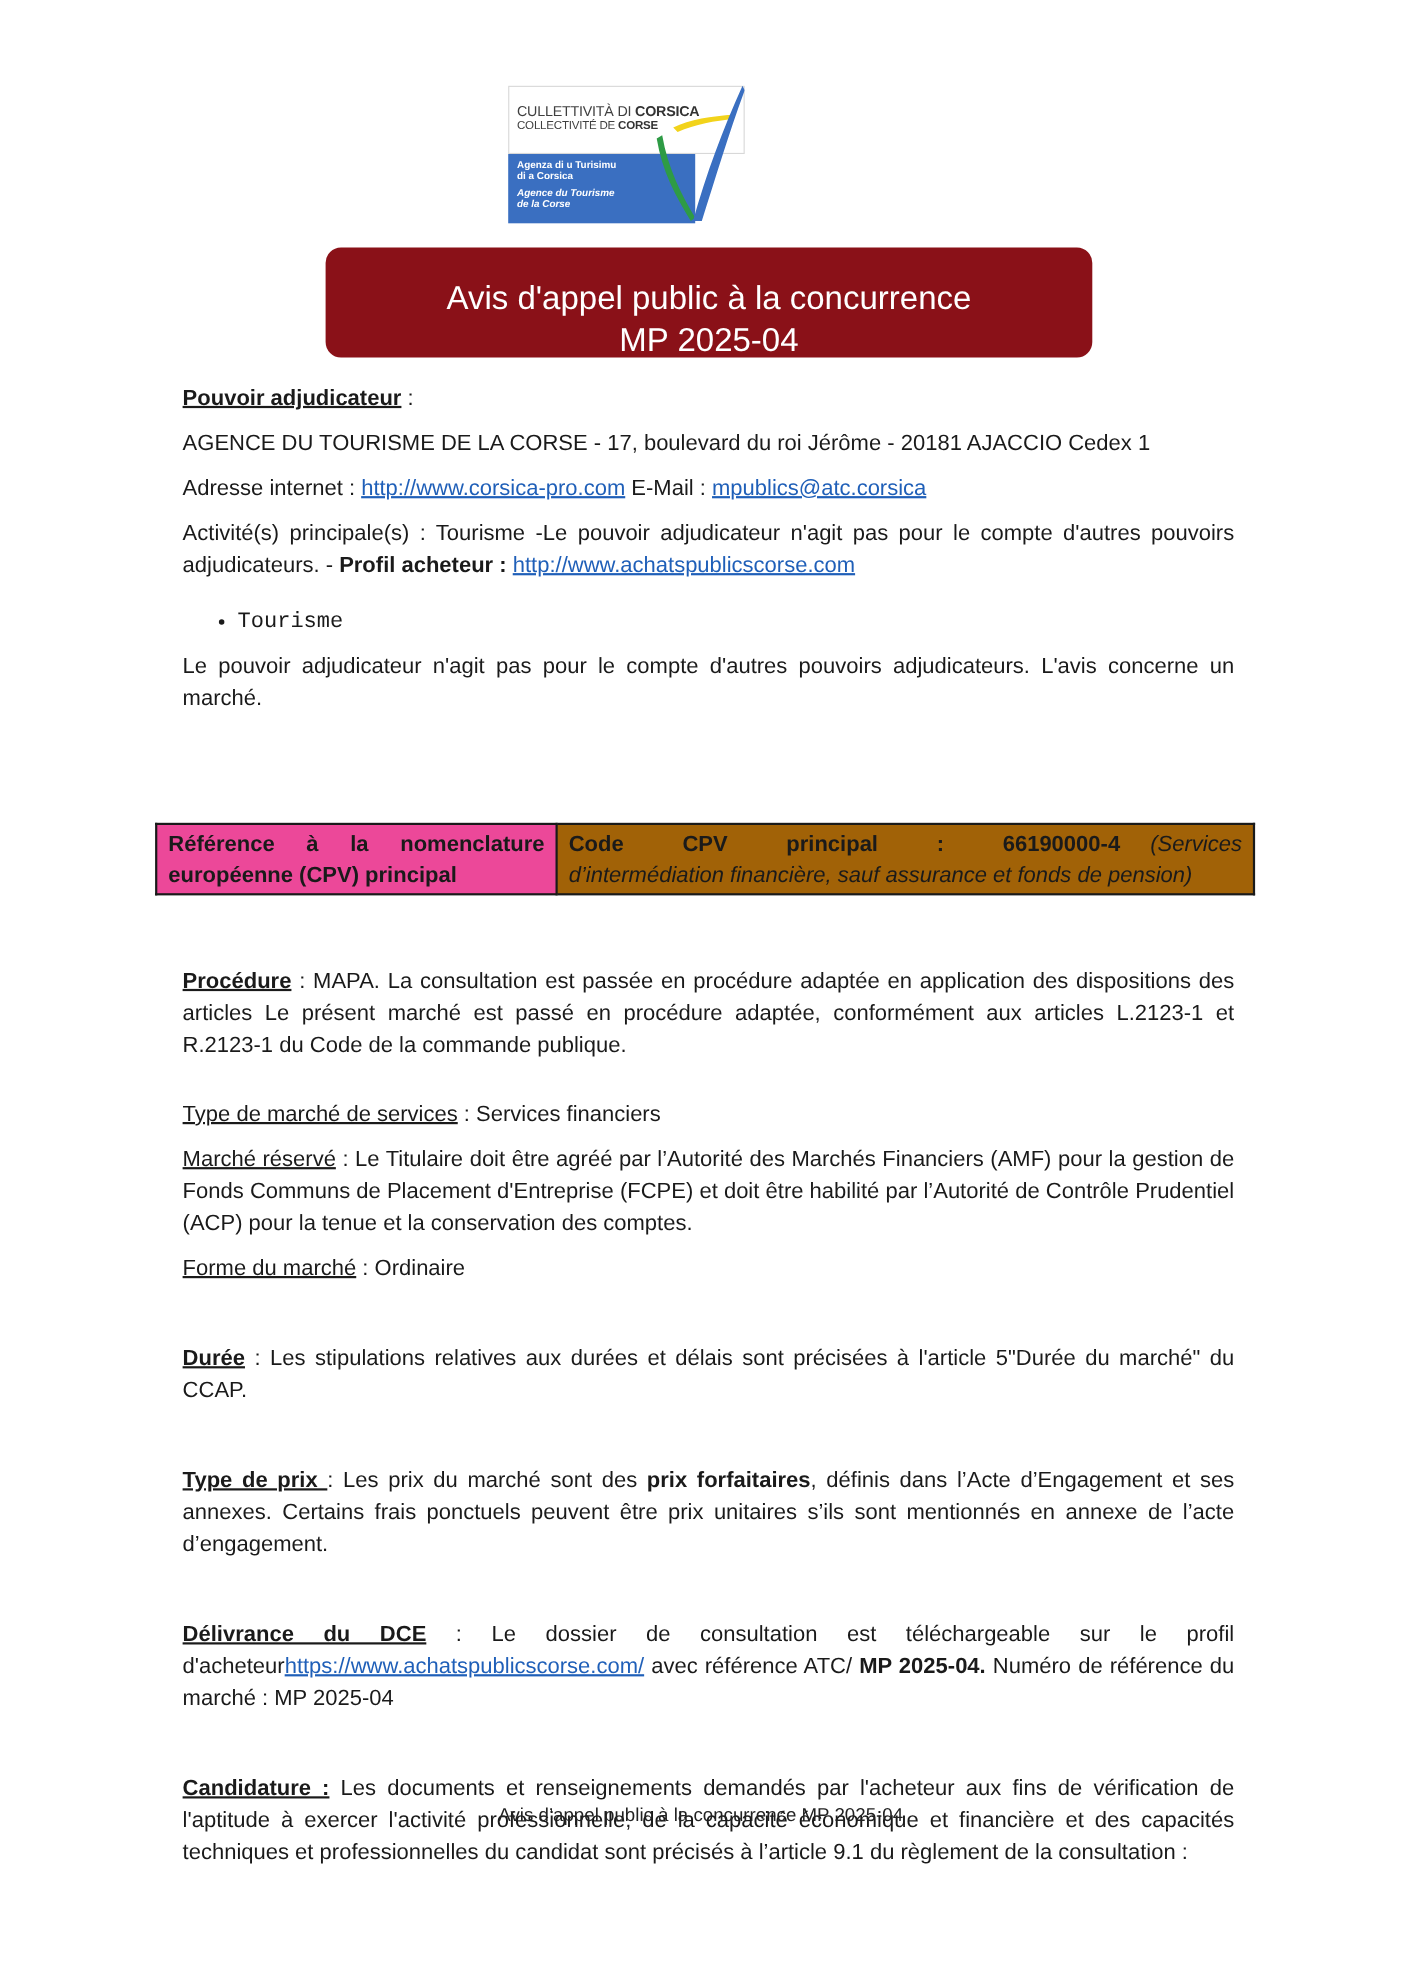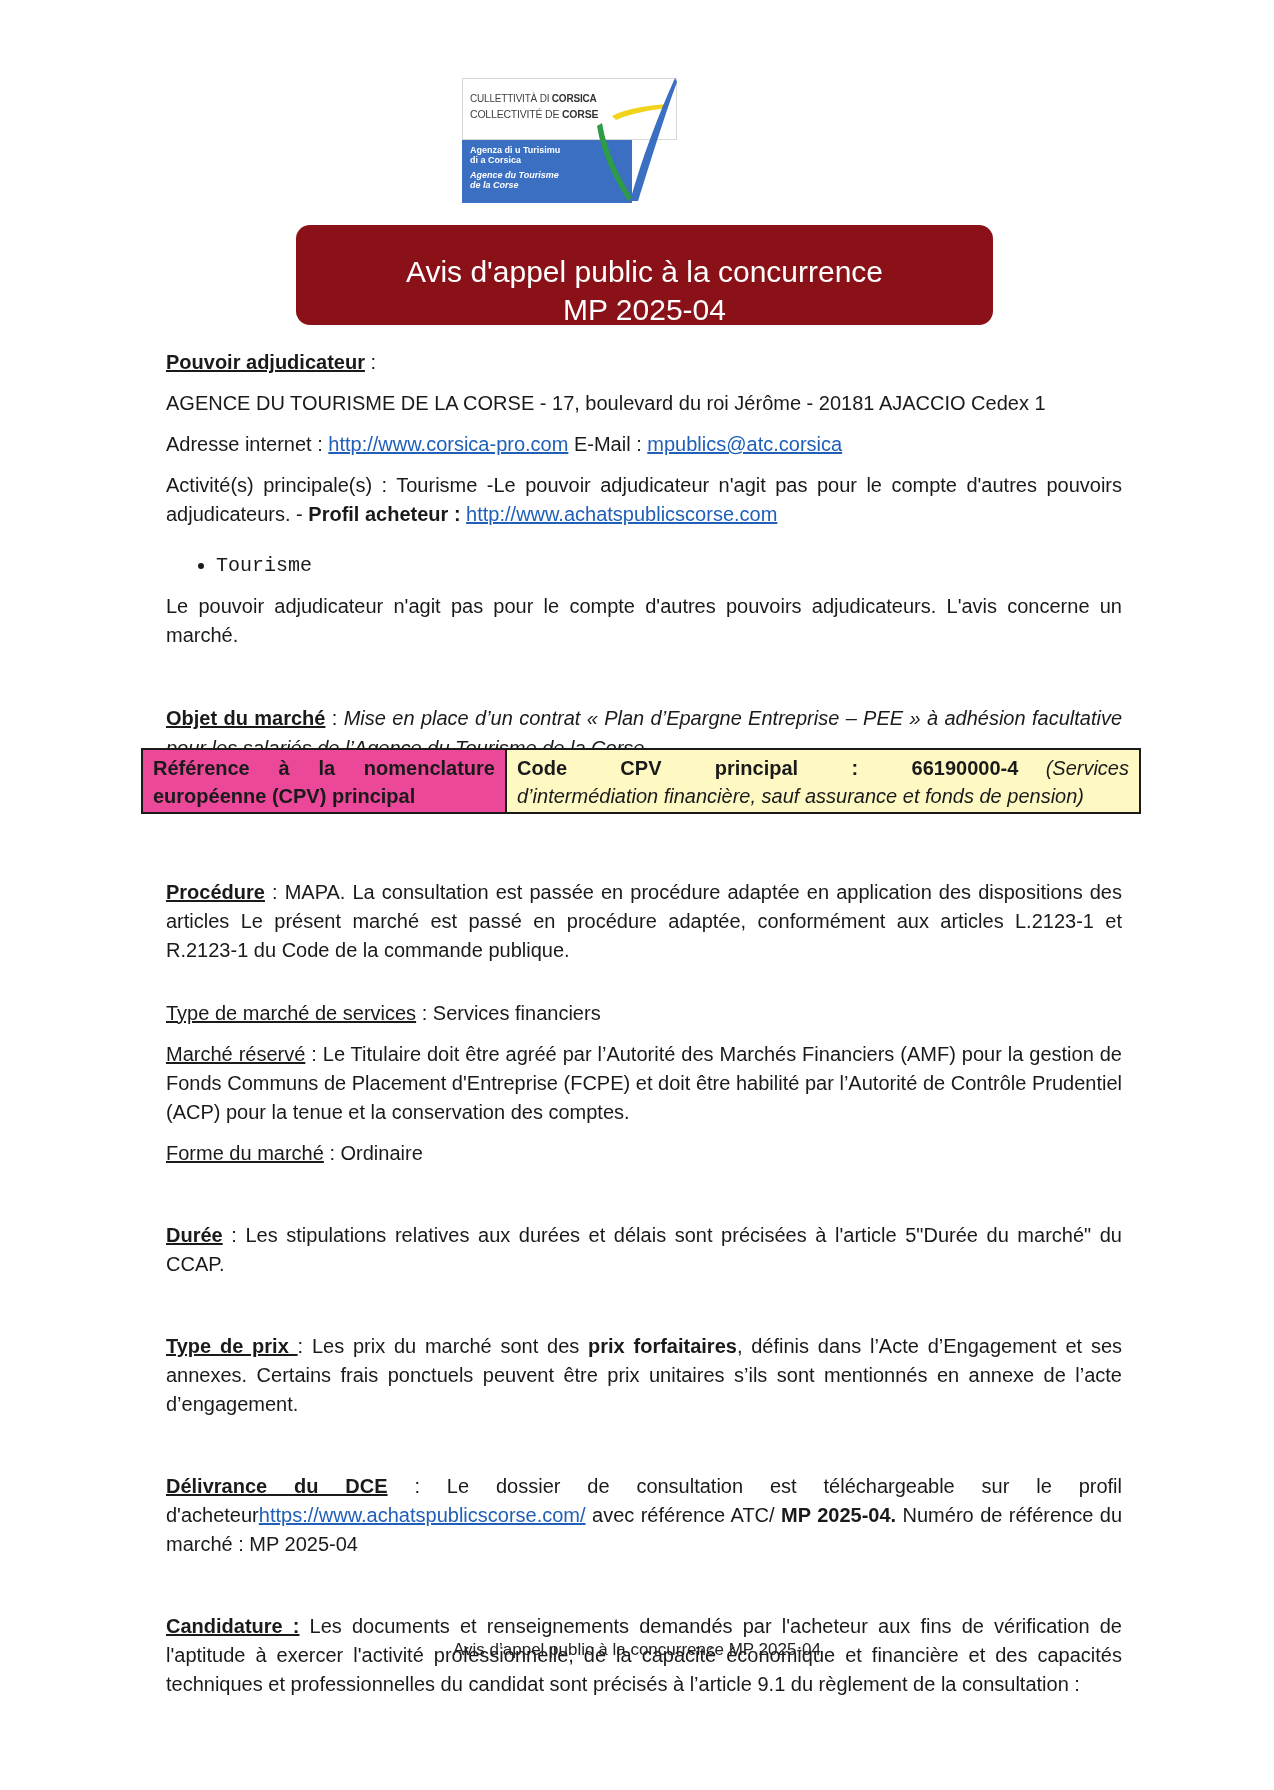--- a/index.html
+++ b/index.html
@@ -11,21 +11,21 @@
     position: absolute; left: 462px; top: 78px; width: 215px; height: 125px;
   }
   .logo .top {
     position: absolute; left: 0; top: 0; width: 215px; height: 62px;
     background: #fff; border: 1px solid #d8d8d8; box-sizing: border-box;
   }
   .logo .bottom {
     position: absolute; left: 0; top: 62px; width: 170px; height: 63px;
     background: #3a6fc1;
   }
-  .logo .l1 { position: absolute; left: 8px; top: 15px; font-size: 10px; color: #3f3f3f; letter-spacing: -0.2px; white-space: nowrap; }
+  .logo .l1 { position: absolute; left: 8px; top: 15px; font-size: 13px; color: #3f3f3f; letter-spacing: -0.2px; white-space: nowrap; }
   .logo .l2 { position: absolute; left: 8px; top: 30px; font-size: 10.5px; color: #3f3f3f; letter-spacing: -0.2px; white-space: nowrap; }
   .logo b { color: #333; }
   .logo .b1 { position: absolute; left: 8px; top: 67px; font-size: 9px; color: #fff; font-weight: bold; line-height: 10px; }
   .logo .b2 { position: absolute; left: 8px; top: 92px; font-size: 9px; color: #fff; font-weight: bold; font-style: italic; line-height: 10px; }
   .logo svg { position: absolute; left: 0; top: 0; }
 
   .title-banner {
     position: absolute; left: 296px; top: 225px; width: 697px; height: 100px;
     background: #8a1118; border-radius: 14px; color: #fff; text-align: center;
     font-size: 30px; line-height: 38px; padding-top: 28px; box-sizing: border-box;
@@ -48,21 +48,21 @@
 
   table.cpv {
     position: absolute; left: 141px; top: 748px; width: 1000px;
     border-collapse: collapse; font-size: 20px; line-height: 28px;
   }
   table.cpv td {
     border: 2px solid #1a1a1a; vertical-align: top; padding: 4px 10px 2px 10px;
     text-align: justify;
   }
   td.cpv-h { background: #ec4899; width: 342px; font-weight: bold; }
-  td.cpv-v { background: #fef9c3; }
+  td.cpv-v { background: #a16207; }
 
   .content2 { top: 866px; }
   .footer {
     position: absolute; left: 0; top: 1640px; width: 1274px; text-align: center;
     font-size: 17px; color: #222;
   }
 </style>
 </head>
 <body>
 
@@ -89,21 +89,20 @@
   <p><span class="b u">Pouvoir adjudicateur</span><span> :</span></p>
   <p>AGENCE DU TOURISME DE LA CORSE - 17, boulevard du roi Jérôme - 20181 AJACCIO Cedex 1</p>
   <p><span>Adresse internet : </span><a class="link">http://www.corsica-pro.com</a><span> E-Mail : </span><a class="link">mpublics@atc.corsica</a></p>
   <p class="just"><span>Activité(s) principale(s) : Tourisme -Le pouvoir adjudicateur n'agit pas pour le compte d'autres pouvoirs adjudicateurs. - </span><span class="b">Profil acheteur : </span><a class="link">http://www.achatspublicscorse.com</a></p>
   <div class="gap-s"></div>
   <ul class="bul">
     <li>Tourisme</li>
   </ul>
   <p class="just">Le pouvoir adjudicateur n'agit pas pour le compte d'autres pouvoirs adjudicateurs. L'avis concerne un marché.</p>
   <div class="gap"></div>
-  <p class="just" style="line-height:30px"><span class="b u">Objet du marché</span><span> : </span><span class="i">Mise en place d’un contrat « Plan d’Epargne Entreprise – PEE » à adhésion facultative pour les salariés de l’Agence du Tourisme de la Corse.</span></p>
 </div>
 
 <table class="cpv">
   <tbody>
       <tr>
     <td class="cpv-h">Référence à la nomenclature européenne (CPV) principal</td>
     <td class="cpv-v"><span class="b" style="word-spacing:26px">Code CPV principal : 66190000-4</span><span class="i"> (Services d’intermédiation financière, sauf assurance et fonds de pension)</span></td>
   </tr>
 </tbody>
   </table>

